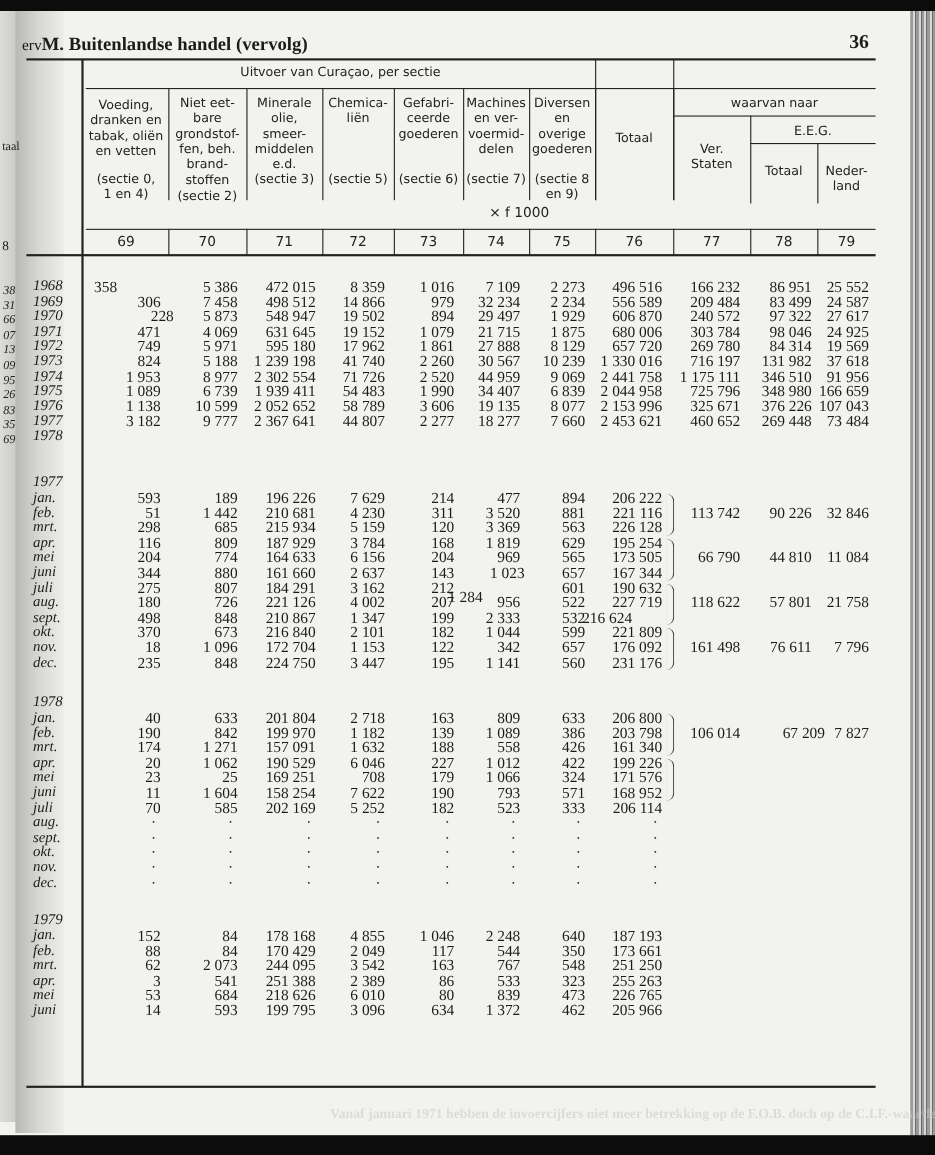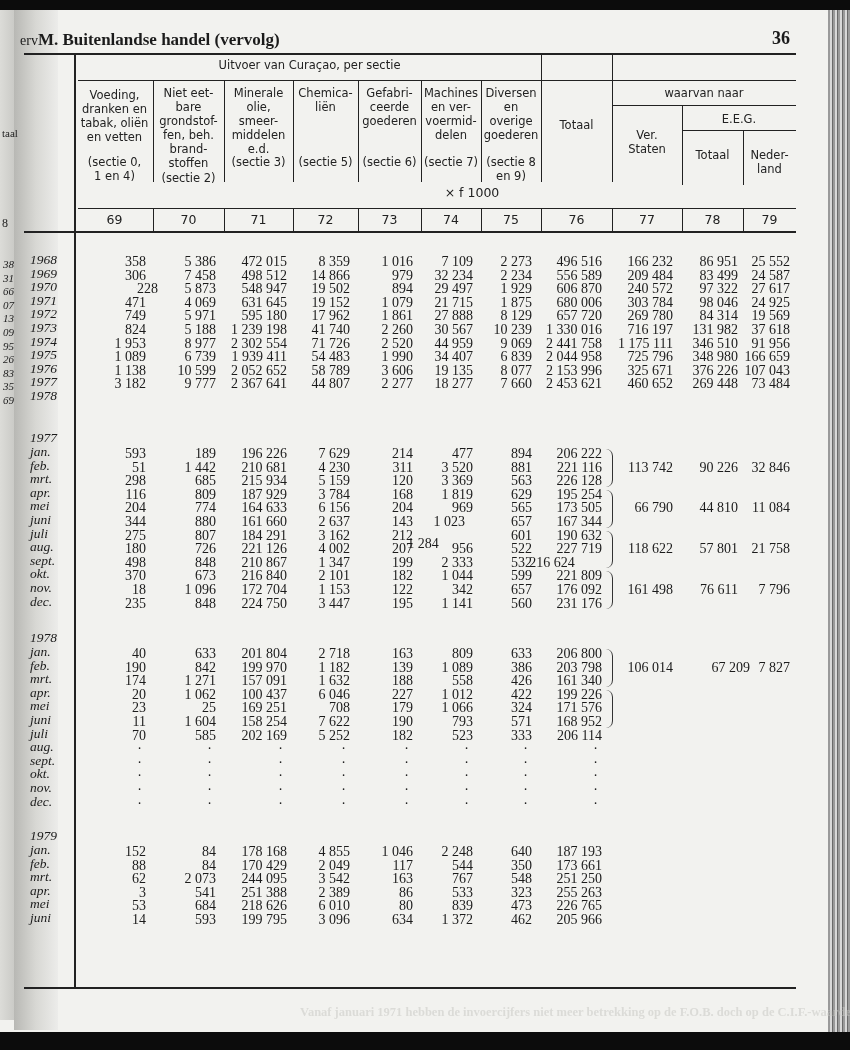--- a/index.html
+++ b/index.html
@@ -128,21 +128,21 @@
     <div class="lbl" style="left:30px;top:266.6px;">1969</div>
     <div class="lbl" style="left:30px;top:280.2px;">1970</div>
     <div class="lbl" style="left:30px;top:293.8px;">1971</div>
     <div class="lbl" style="left:30px;top:307.4px;">1972</div>
     <div class="lbl" style="left:30px;top:321px;">1973</div>
     <div class="lbl" style="left:30px;top:334.6px;">1974</div>
     <div class="lbl" style="left:30px;top:348.2px;">1975</div>
     <div class="lbl" style="left:30px;top:361.8px;">1976</div>
     <div class="lbl" style="left:30px;top:375.4px;">1977</div>
     <div class="lbl" style="left:30px;top:389px;">1978</div>
-    <div class="cell" style="left:46px;width:100px;top:255px;">358</div>
+    <div class="cell" style="left:46px;width:100px;top:255px;text-align:center;">358</div>
     <div class="cell" style="left:116px;width:100px;top:255px;">5 386</div>
     <div class="cell" style="left:187px;width:100px;top:255px;">472 015</div>
     <div class="cell" style="left:250px;width:100px;top:255px;">8 359</div>
     <div class="cell" style="left:313px;width:100px;top:255px;">1 016</div>
     <div class="cell" style="left:373px;width:100px;top:255px;">7 109</div>
     <div class="cell" style="left:432px;width:100px;top:255px;">2 273</div>
     <div class="cell" style="left:502px;width:100px;top:255px;">496 516</div>
     <div class="cell" style="left:573px;width:100px;top:255px;">166 232</div>
     <div class="cell" style="left:638px;width:100px;top:255px;">86 951</div>
     <div class="cell" style="left:690px;width:100px;top:255px;">25 552</div>
@@ -296,21 +296,21 @@
     <div class="cell" style="left:250px;width:100px;top:501.4px;">6 156</div>
     <div class="cell" style="left:313px;width:100px;top:501.4px;">204</div>
     <div class="cell" style="left:373px;width:100px;top:501.4px;">969</div>
     <div class="cell" style="left:432px;width:100px;top:501.4px;">565</div>
     <div class="cell" style="left:502px;width:100px;top:501.4px;">173 505</div>
     <div class="cell" style="left:46px;width:100px;top:515px;">344</div>
     <div class="cell" style="left:116px;width:100px;top:515px;">880</div>
     <div class="cell" style="left:187px;width:100px;top:515px;">161 660</div>
     <div class="cell" style="left:250px;width:100px;top:515px;">2 637</div>
     <div class="cell" style="left:313px;width:100px;top:515px;">143</div>
-    <div class="cell" style="left:365px;width:100px;top:515px;">1 023</div>
+    <div class="cell" style="left:377px;width:100px;top:515px;">1 023</div>
     <div class="cell" style="left:432px;width:100px;top:515px;">657</div>
     <div class="cell" style="left:502px;width:100px;top:515px;">167 344</div>
     <div class="cell" style="left:46px;width:100px;top:528.6px;">275</div>
     <div class="cell" style="left:116px;width:100px;top:528.6px;">807</div>
     <div class="cell" style="left:187px;width:100px;top:528.6px;">184 291</div>
     <div class="cell" style="left:250px;width:100px;top:528.6px;">3 162</div>
     <div class="cell" style="left:313px;width:100px;top:528.6px;">212</div>
     <div class="cell" style="left:373px;width:100px;top:537px;text-align:center;">1 284</div>
     <div class="cell" style="left:432px;width:100px;top:528.6px;">601</div>
     <div class="cell" style="left:502px;width:100px;top:528.6px;">190 632</div>
@@ -402,21 +402,21 @@
     <div class="cell" style="left:46px;width:100px;top:674.2px;">174</div>
     <div class="cell" style="left:116px;width:100px;top:674.2px;">1 271</div>
     <div class="cell" style="left:187px;width:100px;top:674.2px;">157 091</div>
     <div class="cell" style="left:250px;width:100px;top:674.2px;">1 632</div>
     <div class="cell" style="left:313px;width:100px;top:674.2px;">188</div>
     <div class="cell" style="left:373px;width:100px;top:674.2px;">558</div>
     <div class="cell" style="left:432px;width:100px;top:674.2px;">426</div>
     <div class="cell" style="left:502px;width:100px;top:674.2px;">161 340</div>
     <div class="cell" style="left:46px;width:100px;top:687.8px;">20</div>
     <div class="cell" style="left:116px;width:100px;top:687.8px;">1 062</div>
-    <div class="cell" style="left:187px;width:100px;top:687.8px;">100 437</div>
+    <div class="cell" style="left:187px;width:100px;top:687.8px;">190 529</div>
     <div class="cell" style="left:250px;width:100px;top:687.8px;">6 046</div>
     <div class="cell" style="left:313px;width:100px;top:687.8px;">227</div>
     <div class="cell" style="left:373px;width:100px;top:687.8px;">1 012</div>
     <div class="cell" style="left:432px;width:100px;top:687.8px;">422</div>
     <div class="cell" style="left:502px;width:100px;top:687.8px;">199 226</div>
     <div class="cell" style="left:46px;width:100px;top:701.4px;">23</div>
     <div class="cell" style="left:116px;width:100px;top:701.4px;">25</div>
     <div class="cell" style="left:187px;width:100px;top:701.4px;">169 251</div>
     <div class="cell" style="left:250px;width:100px;top:701.4px;">708</div>
     <div class="cell" style="left:313px;width:100px;top:701.4px;">179</div>

